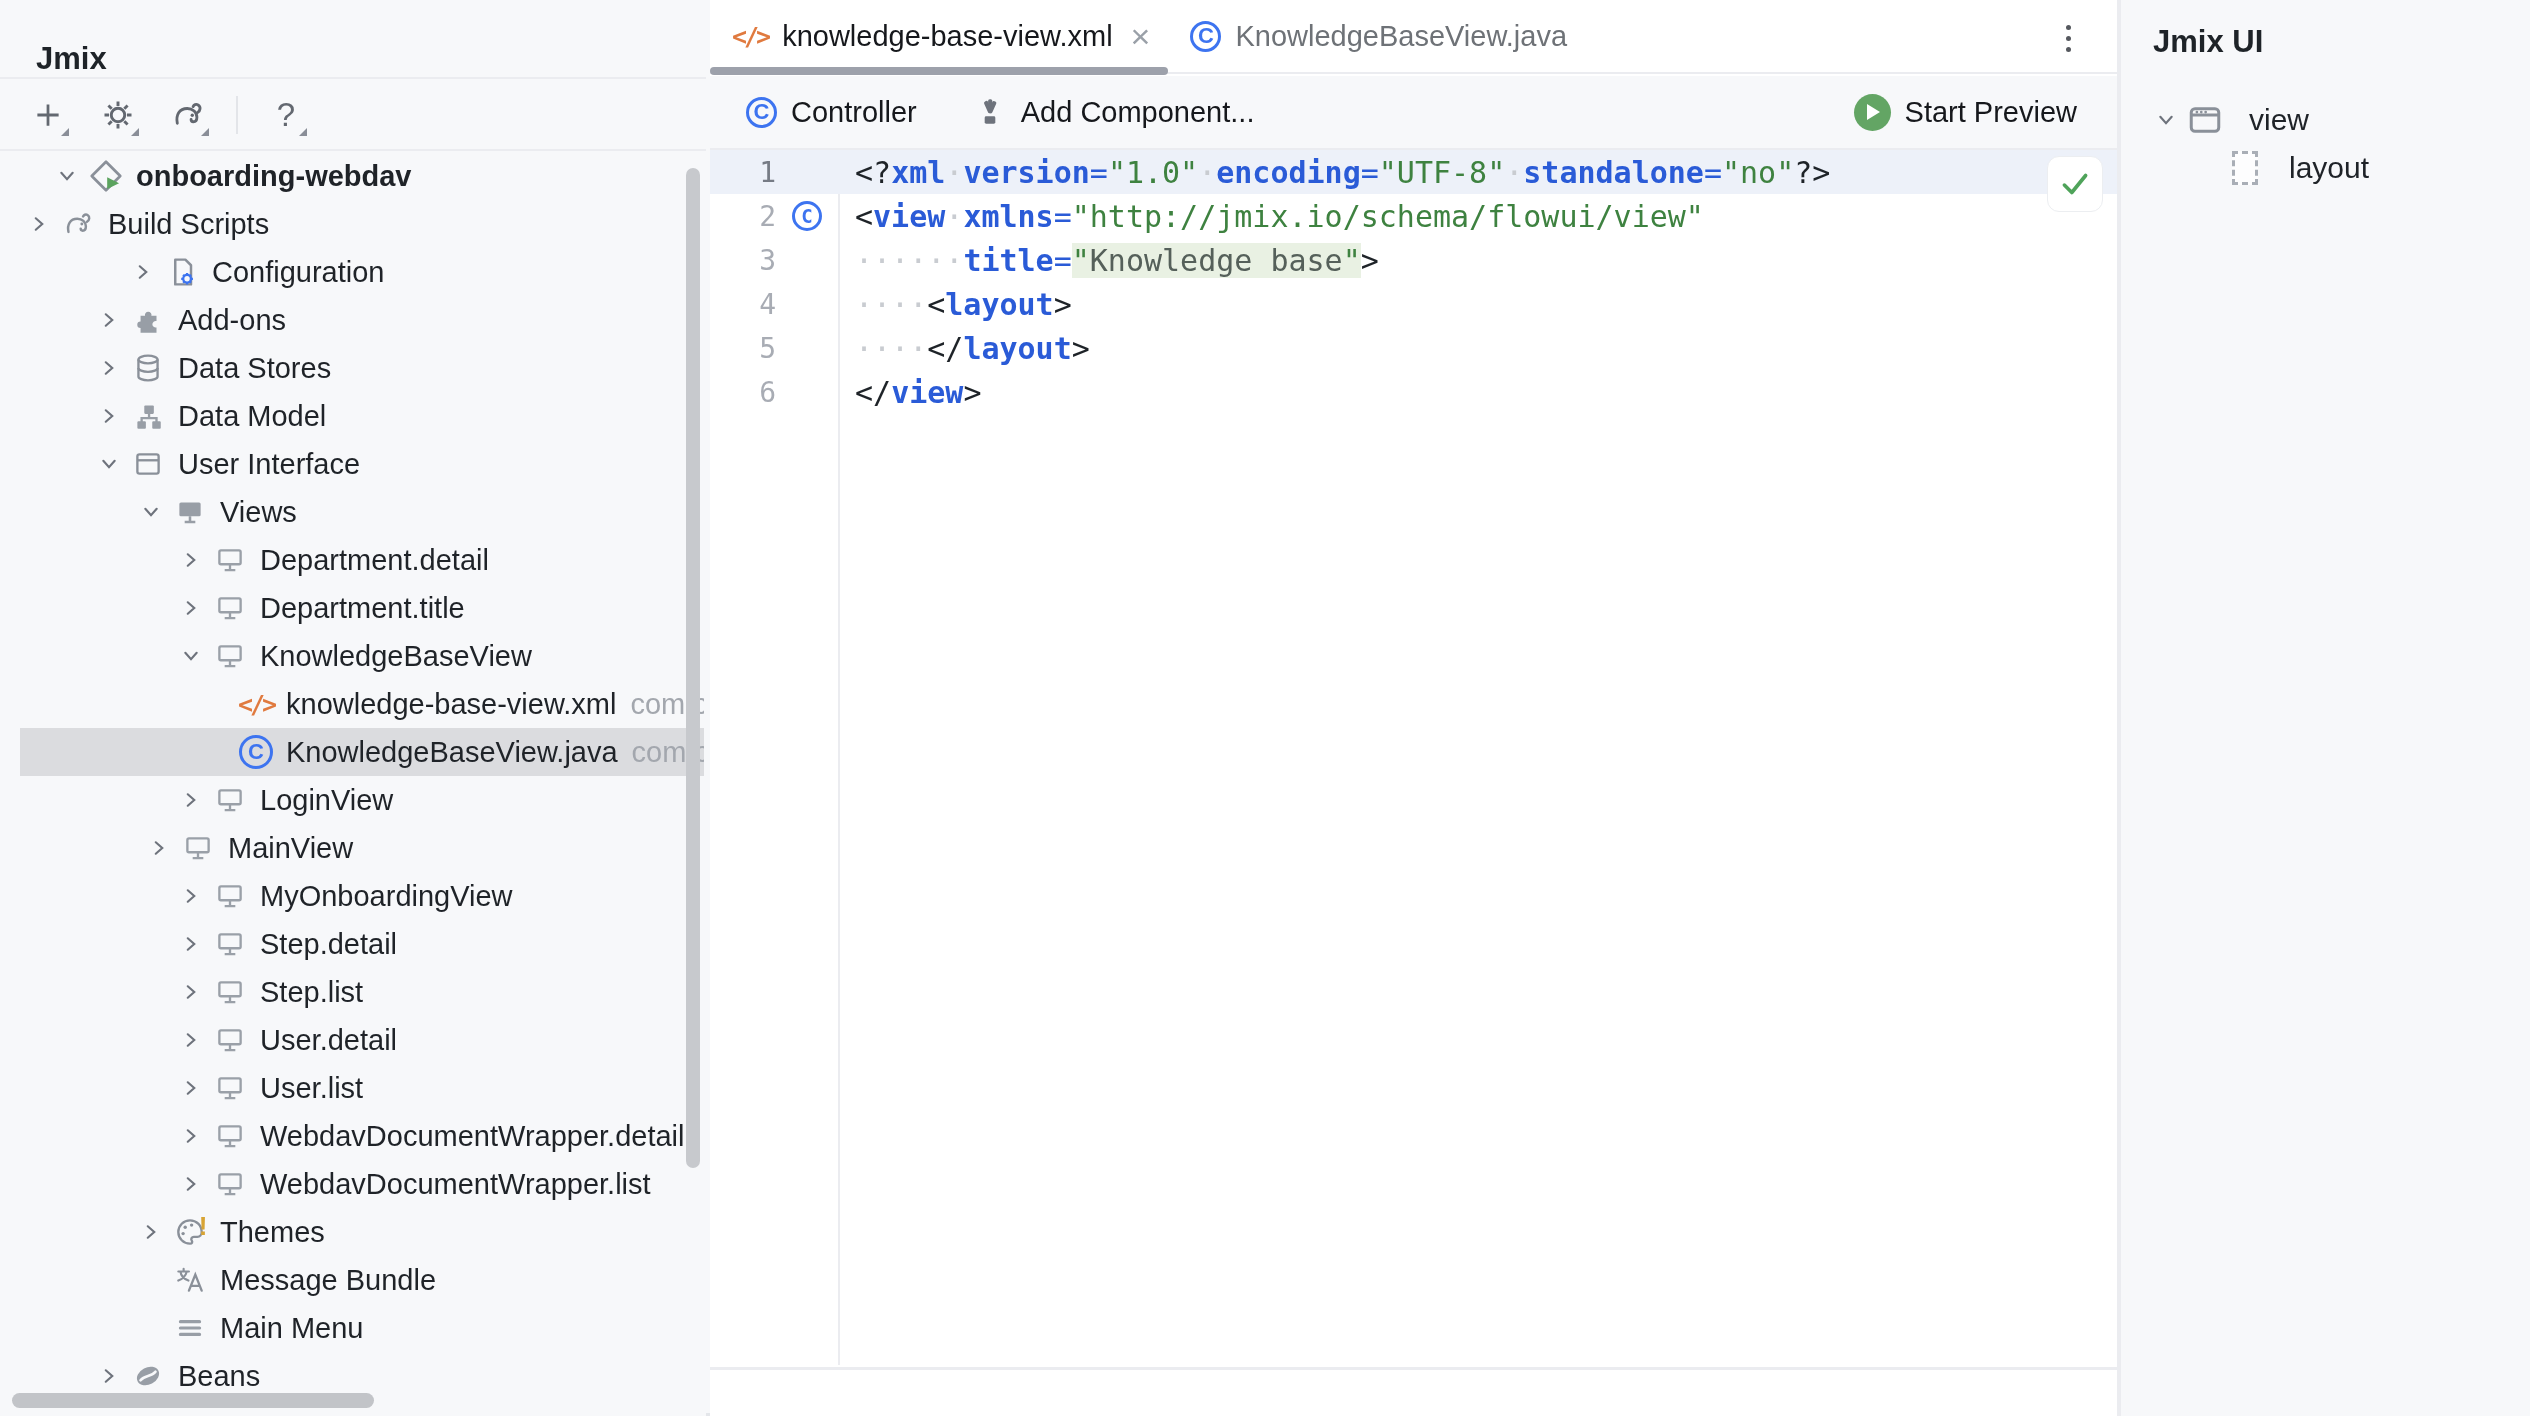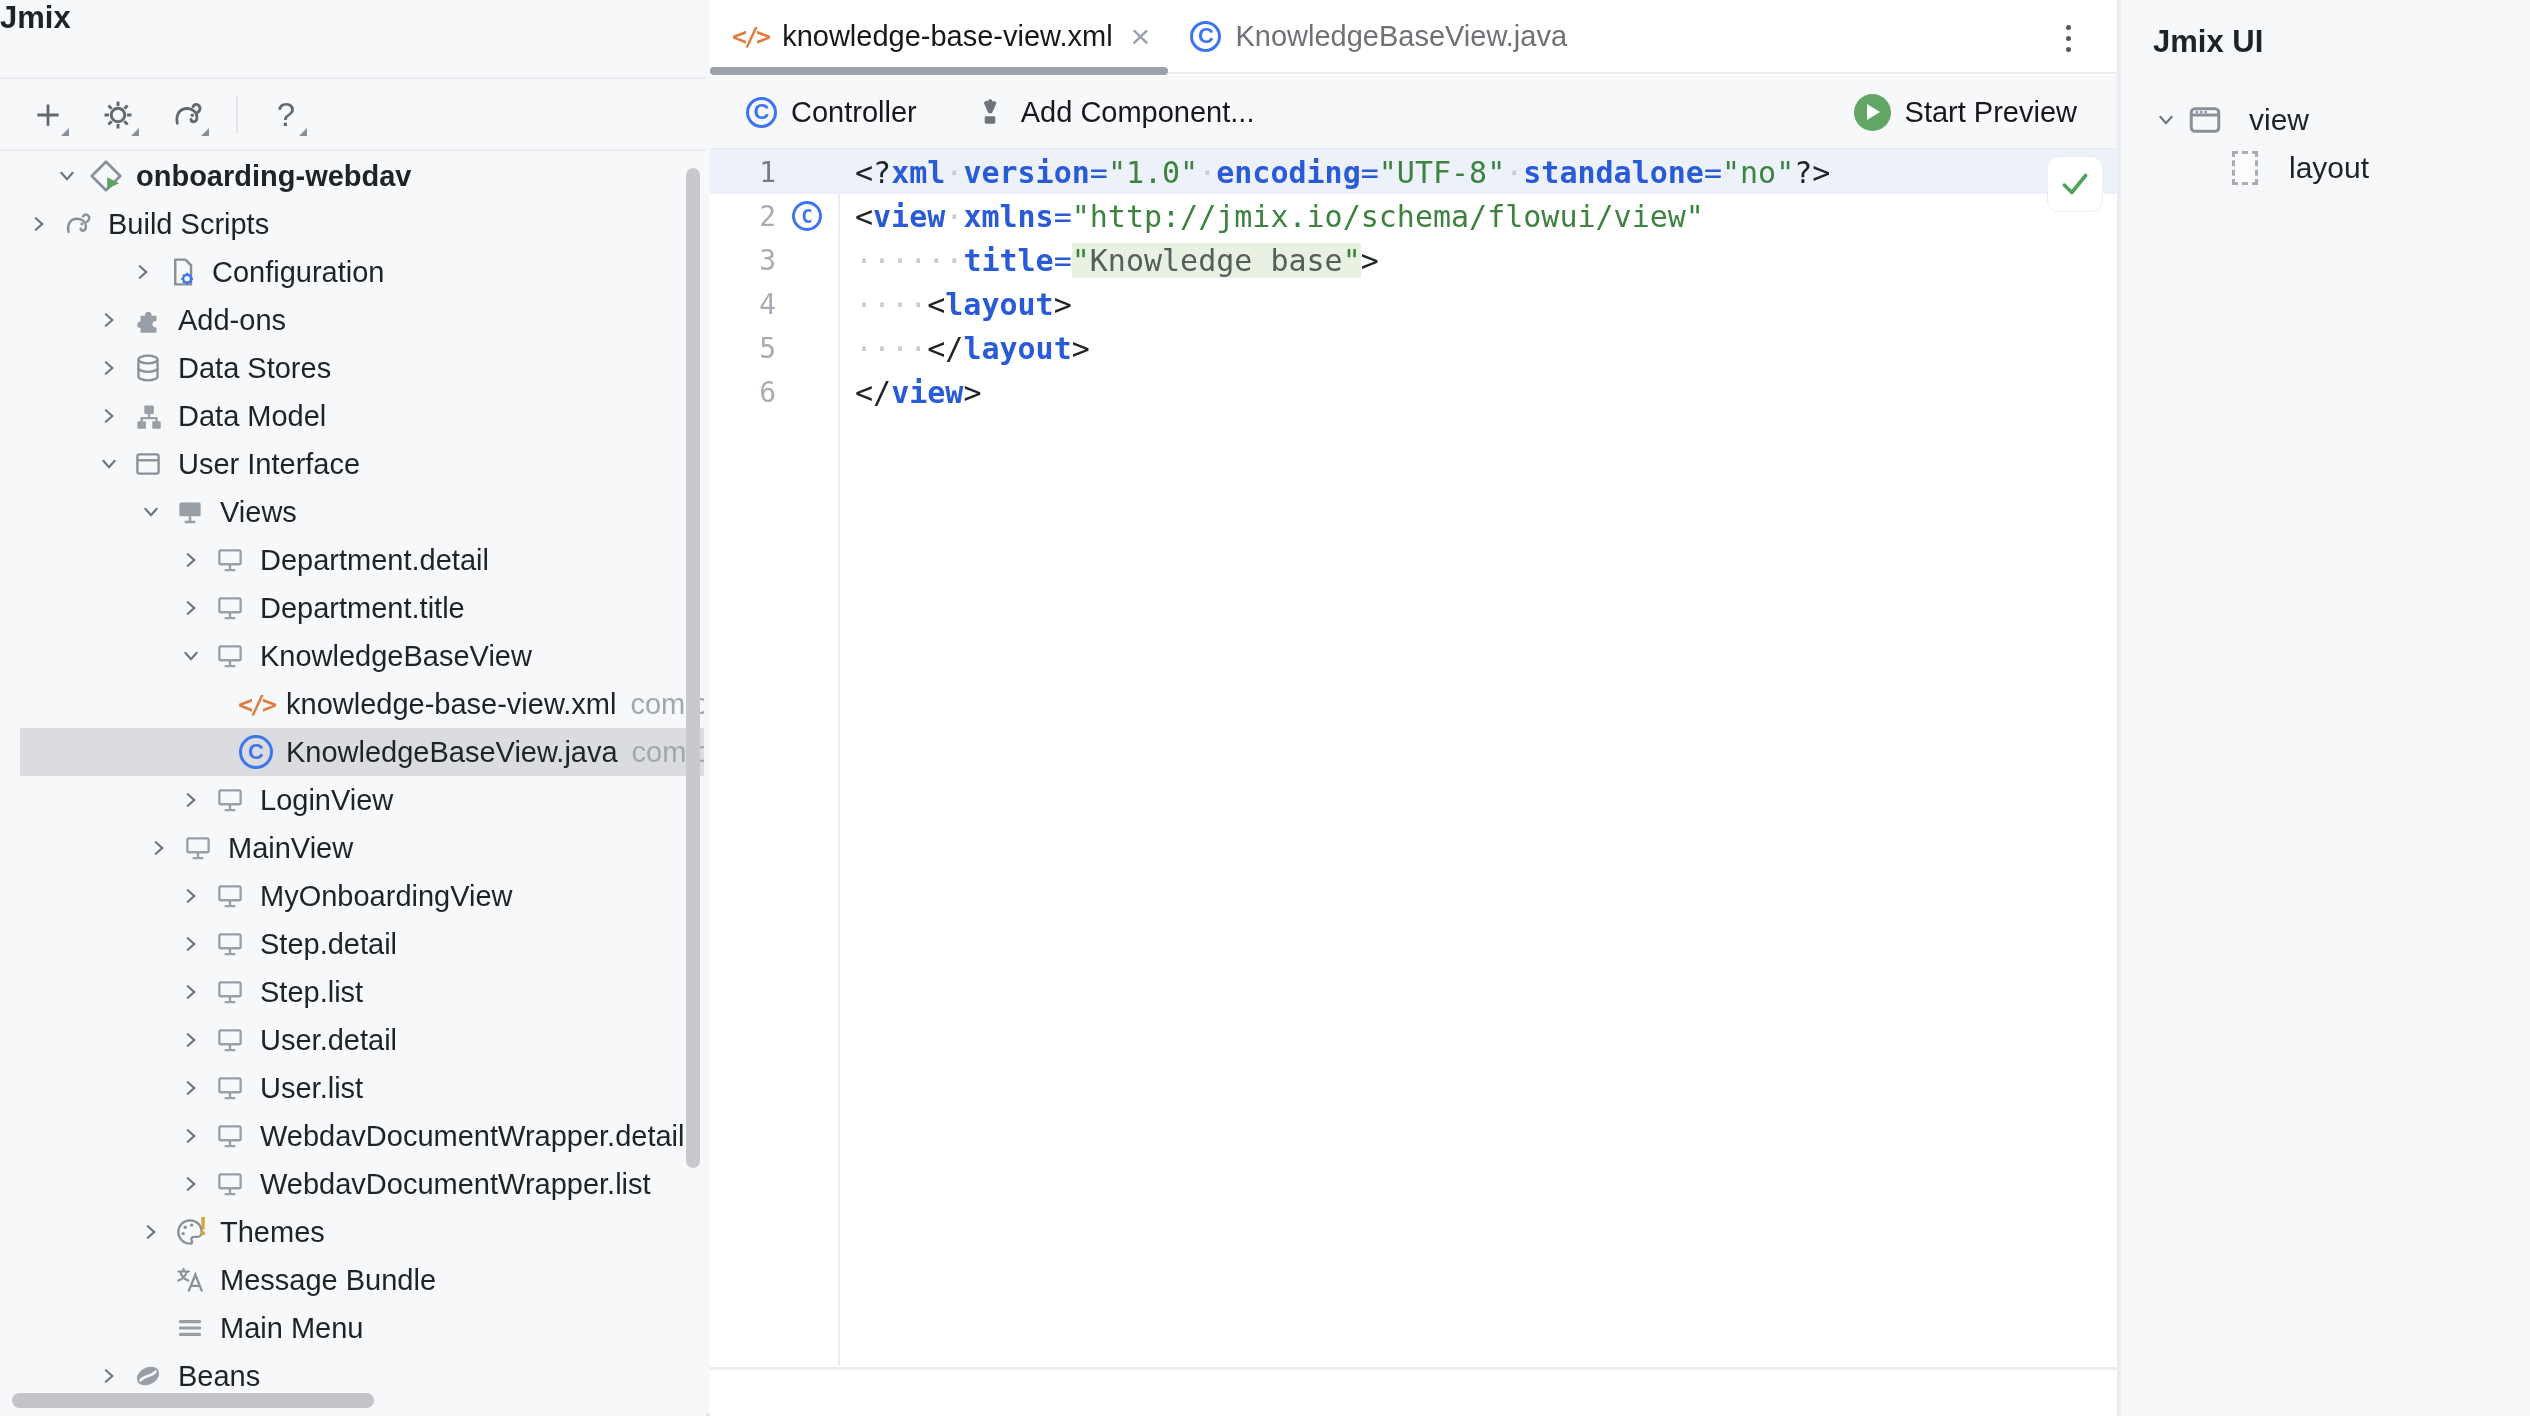--- a/index.html
+++ b/index.html
@@ -2,21 +2,21 @@
 <html><head>
 <meta charset="utf-8">
 <style>
   * { box-sizing: border-box; margin: 0; padding: 0; }
   html, body { width: 2530px; height: 1416px; overflow: hidden; }
   body { font-family: "Liberation Sans", sans-serif; background: #F7F8FA; color: #1F2328; }
   .stage { position: absolute; inset: 0; width: 2530px; height: 1416px; background: #F7F8FA; border-bottom: 3px solid #E4E6EA; }
 
   
   .left-panel { position: absolute; left: 0; top: 0; width: 706px; height: 1416px; background: #F7F8FA; overflow: hidden; }
-  .left-header { position: absolute; left: 0; top: 0; width: 706px; height: 79px; border-bottom: 2px solid #EBECF0; display: flex; align-items: flex-start; }
+  .left-header { position: absolute; left: 0; top: 0; width: 706px; height: 79px; border-bottom: 2px solid #EBECF0; display: flex; align-items: flex-end; padding-left: 36px; }
   .left-title { font-size: 31px; font-weight: 700; color: #1E2328; }
   .left-toolbar { position: absolute; left: 0; top: 81px; width: 706px; height: 70px; border-bottom: 2px solid #EBECF0; display: flex; align-items: center; gap: 18px; padding-left: 22px; }
   .tbtn { position: relative; width: 52px; height: 52px; border-radius: 8px; display: flex; align-items: center; justify-content: center; color: #636870; }
   .tbtn .corner { position: absolute; right: 5px; bottom: 5px; width: 0; height: 0; border-left: 8px solid transparent; border-bottom: 8px solid #8A8E98; }
   .tsep { width: 2px; height: 38px; background: #E3E5E9; margin: 0 4px; }
   .qmark { font-size: 33px; color: #636870; font-weight: 400; }
 
   
   .tree { position: absolute; left: 0; top: 152px; width: 706px; }
   .trow { height: 48px; display: flex; align-items: center; width: 684px; white-space: nowrap; overflow: hidden; margin-left: 20px; }

